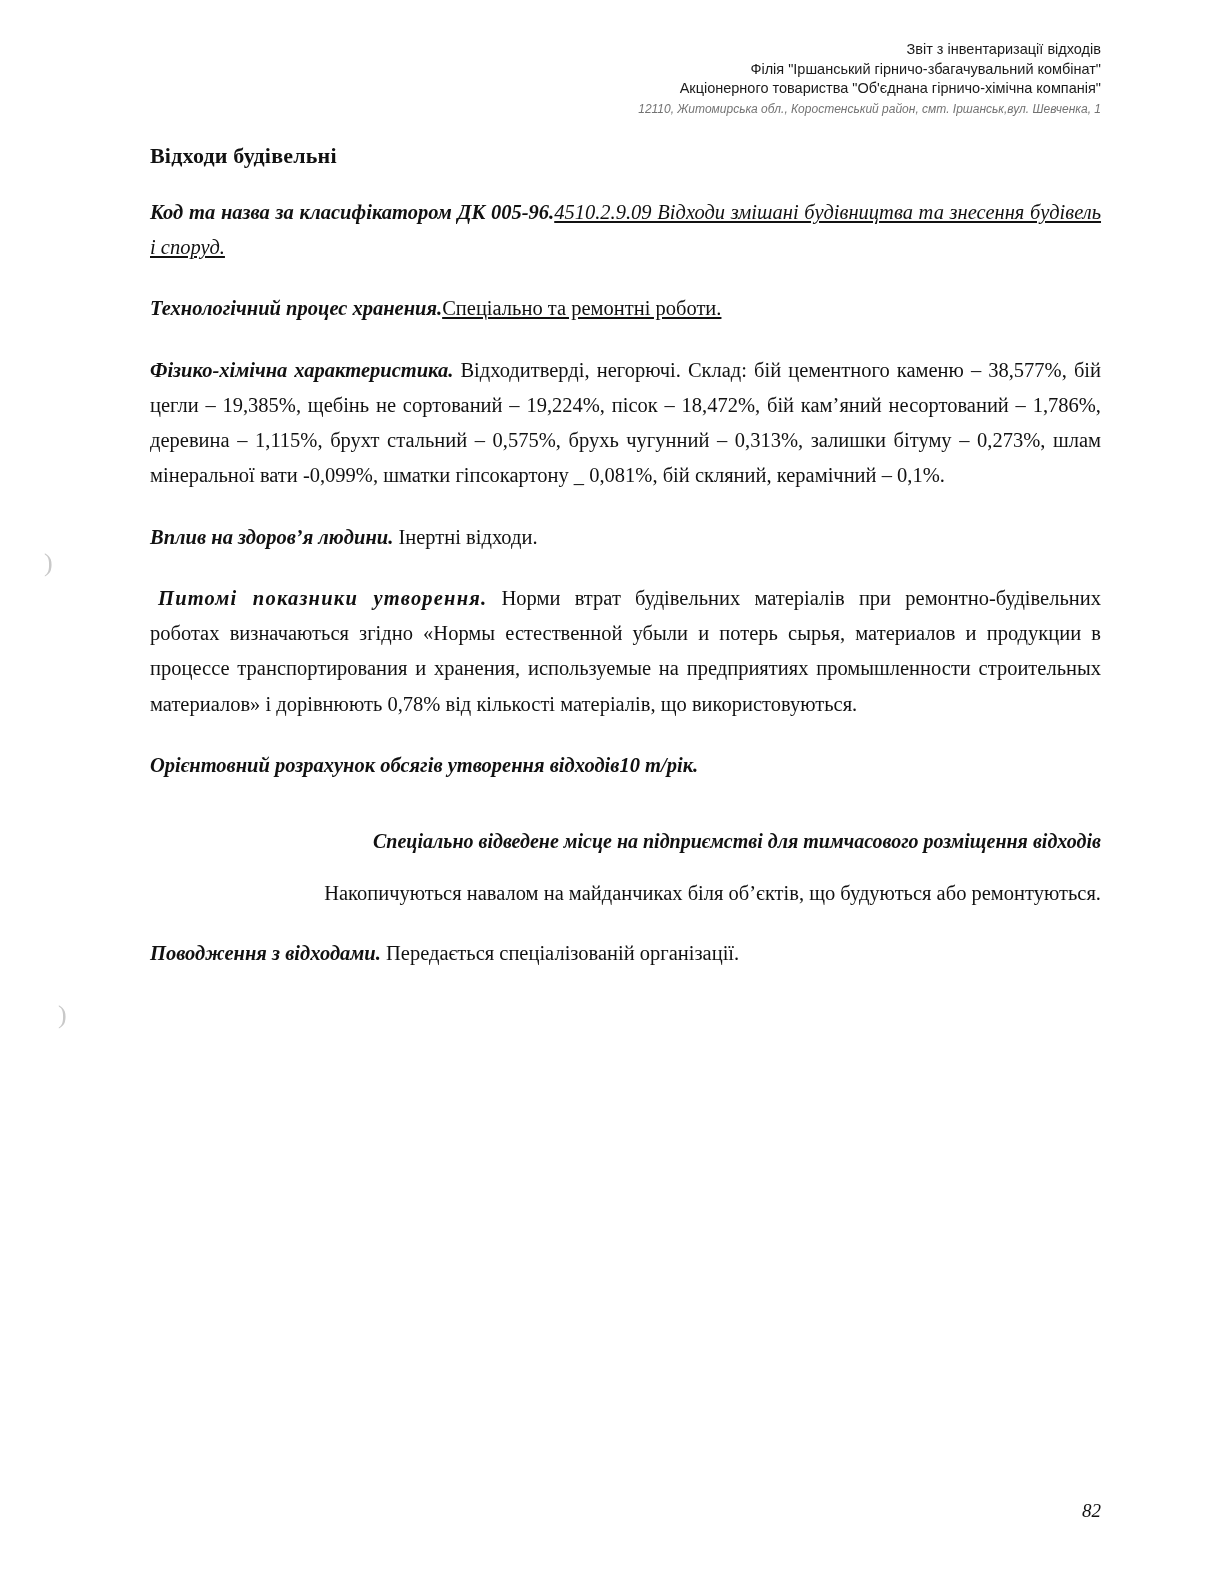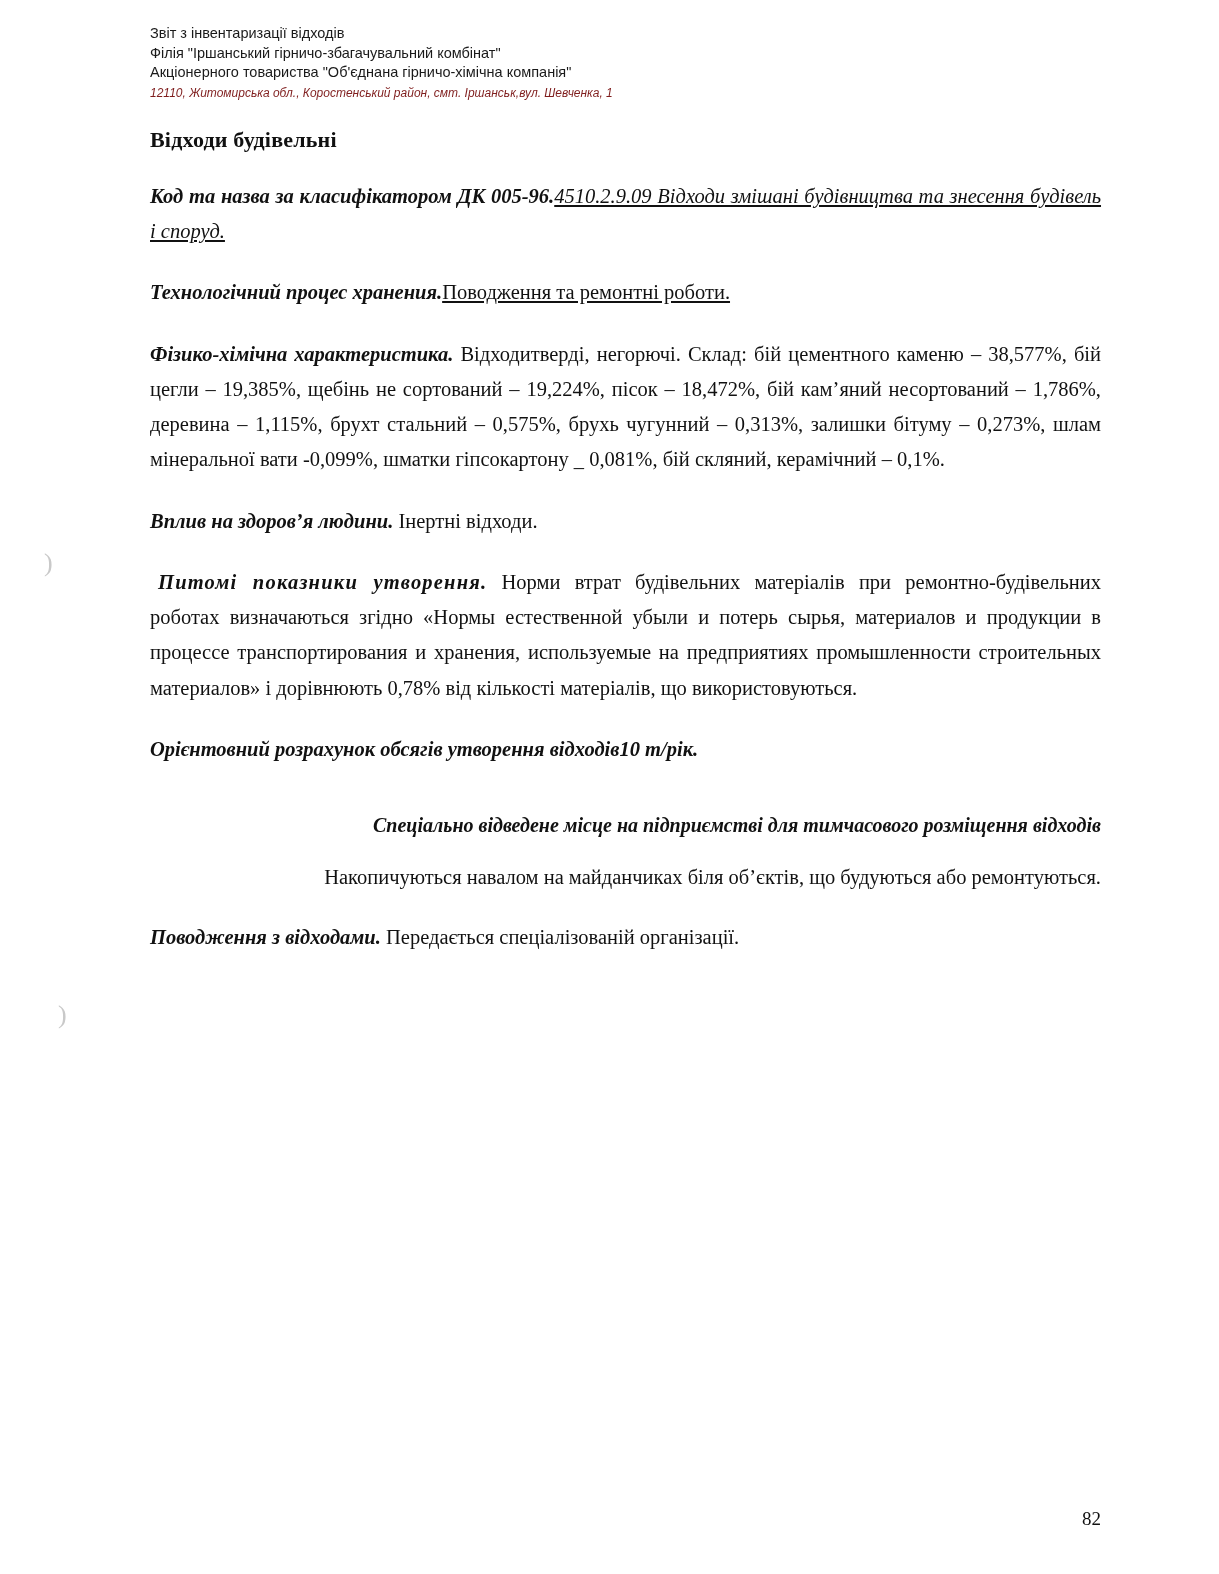--- a/index.html
+++ b/index.html
@@ -18,43 +18,44 @@
 
   .page {
     position: absolute;
     inset: 0;
     padding: 24px 118px 0 150px;
     box-sizing: border-box;
   }
 
   
   .doc-header {
+    text-align: right;
     line-height: 1.35;
-    margin-top: 0;
+    margin-top: 16px;
   }
   .doc-header .hdr-line-1 {
     font-family: "Liberation Sans", sans-serif;
     font-size: 14.5px;
     color: #1a1a1a;
   }
   .doc-header .hdr-line-2 {
     font-family: "Liberation Sans", sans-serif;
     font-size: 14.5px;
     color: #1a1a1a;
   }
   .doc-header .hdr-line-3 {
     font-family: "Liberation Sans", sans-serif;
     font-size: 14.5px;
     color: #1a1a1a;
   }
   .doc-header .hdr-line-4 {
     font-family: "Liberation Sans", sans-serif;
     font-size: 12px;
     font-style: italic;
-    color: #7f1d1d;
+    color: #737373;
     margin-top: 2px;
   }
 
   
   .doc-title {
     text-align: left;
     font-size: 22px;
     font-weight: bold;
     margin: 26px 0 0 0;
     letter-spacing: 0.2px;
@@ -104,22 +105,23 @@
     margin-top: 20px;
     font-size: 20.5px;
     line-height: 1.6;
     text-align: right;
   }
 
   
   .page-number {
     position: absolute;
     right: 118px;
-    bottom: 44px;
+    bottom: 52px;
     font-size: 19px;
+    font-style: italic;
   }
 
   
   .scan-mark {
     position: absolute;
     color: #c9c9c9;
     font-size: 26px;
     font-family: "Liberation Serif", serif;
     user-select: none;
   }
@@ -138,21 +140,21 @@
     <div class="hdr-line-4">12110, Житомирська обл., Коростенський район, смт. Іршанськ,вул. Шевченка, 1</div>
   </div>
 
   <h1 class="doc-title">Відходи будівельні</h1>
 
   <p class="section">
     <span class="lbl">Код та назва за класифікатором ДК 005-96.</span><span class="ital-u">4510.2.9.09 Відходи змішані будівництва та знесення будівель і споруд.</span>
   </p>
 
   <p class="section nojust">
-    <span class="lbl">Технологічний процес хранения.</span><span class="u plain">Поводження та ремонтні роботи.</span>
+    <span class="lbl">Технологічний процес хранения.</span><span class="u plain">Спеціально та ремонтні роботи.</span>
   </p>
 
   <p class="section">
     <span class="lbl">Фізико-хімічна характеристика.</span> <span class="plain">Відходитверді, негорючі. Склад: бій цементного каменю – 38,577%, бій цегли – 19,385%, щебінь не сортований – 19,224%, пісок – 18,472%, бій кам’яний несортований – 1,786%, деревина – 1,115%, брухт стальний – 0,575%, брухь чугунний – 0,313%, залишки бітуму – 0,273%, шлам мінеральної вати  -0,099%, шматки гіпсокартону _ 0,081%, бій скляний, керамічний – 0,1%.</span>
   </p>
 
   <p class="section nojust">
     <span class="lbl">Вплив на здоров’я людини.</span><span class="plain"> Інертні відходи.</span>
   </p>
 

